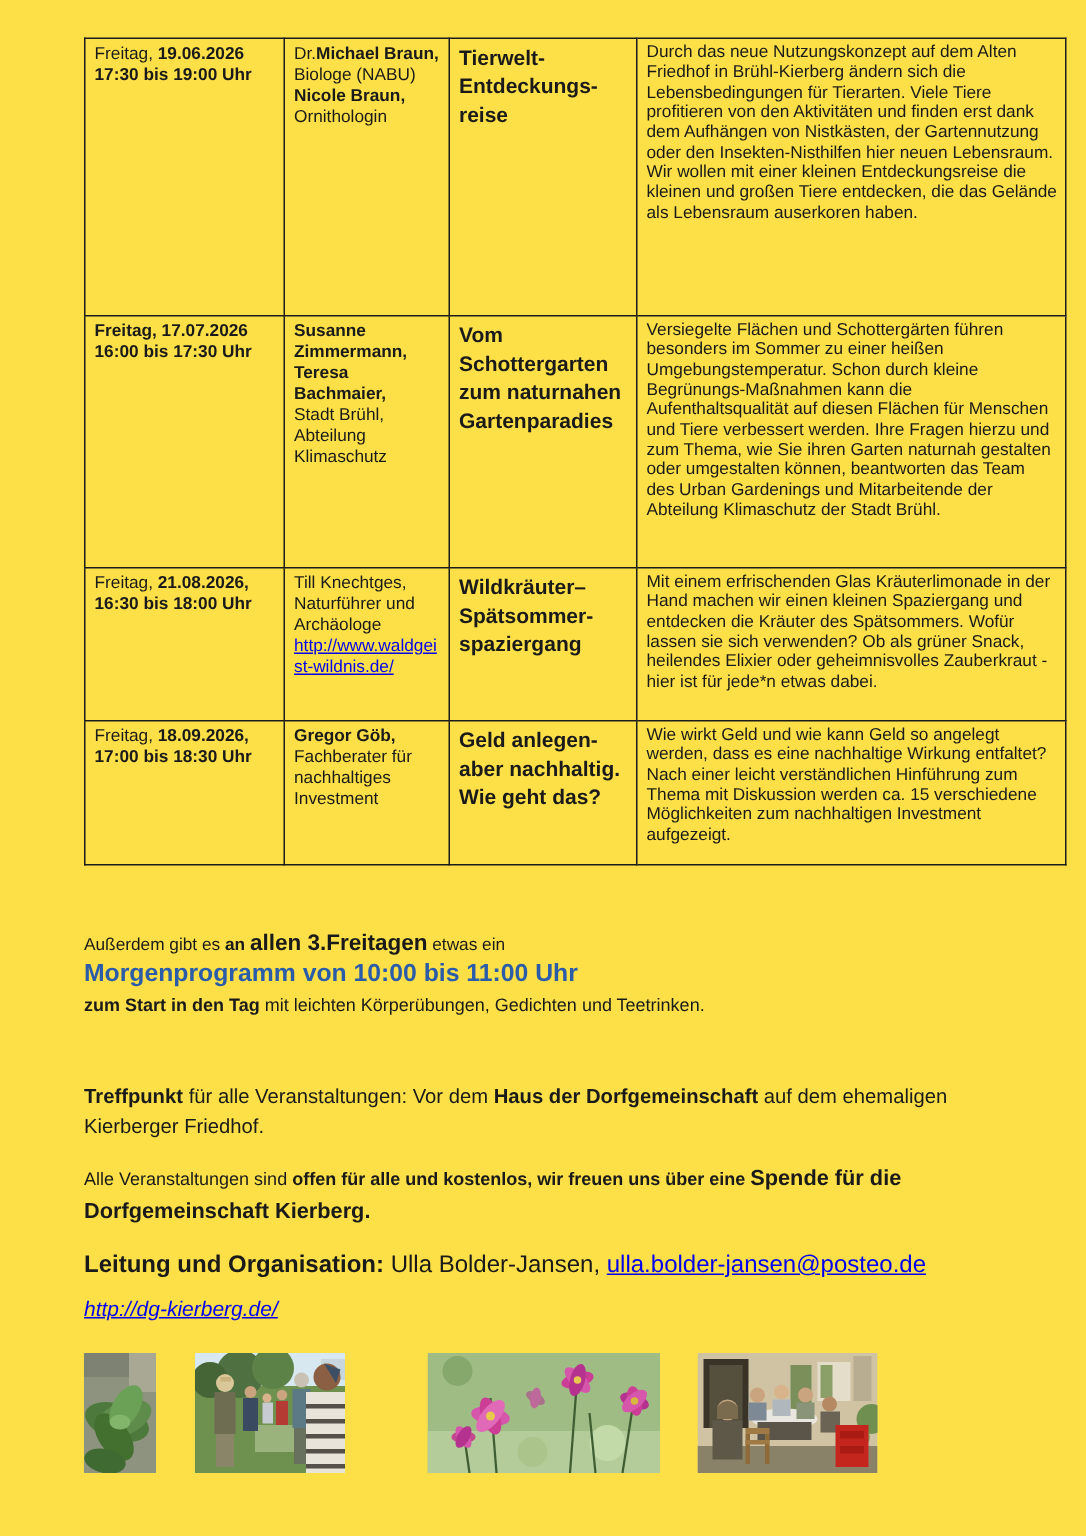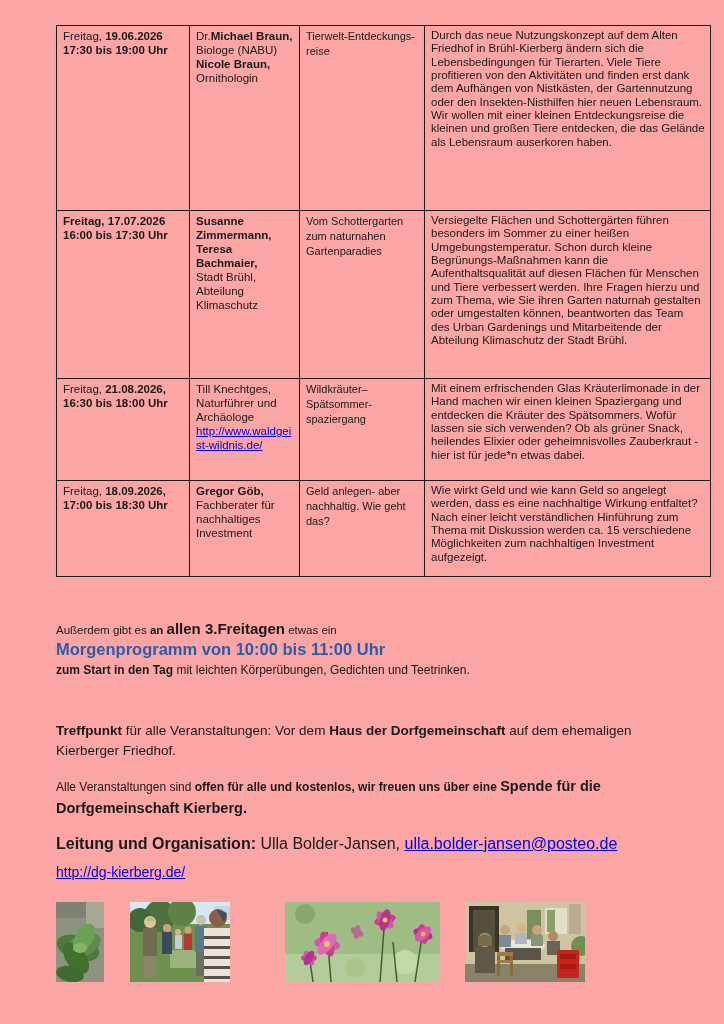--- a/index.html
+++ b/index.html
@@ -1,43 +1,43 @@
 <!DOCTYPE html>
 <html><head>
 <meta charset="utf-8">
 <style>
   html,body{margin:0;padding:0;background:#ffffff;}
-  .page{position:relative;width:724px;height:1024px;background:#fca5a5;overflow:hidden;
+  .page{position:relative;width:724px;height:1024px;background:#fde047;overflow:hidden;
         font-family:"Liberation Sans","DejaVu Sans",sans-serif;color:#1a1a1a;}
 
   
   table.program{position:absolute;left:56px;top:25px;width:654px;border-collapse:collapse;table-layout:fixed;}
   table.program td{border:1px solid #1c1c1c;vertical-align:top;padding:3px 5px 3px 6px;overflow:hidden;}
   .c-date{font-size:11.5px;line-height:1.25;}
   .c-speaker{font-size:11.5px;line-height:1.22;}
-  .c-title{font-size:11px;font-weight:normal;line-height:1.35;}
+  .c-title{font-size:14px;font-weight:bold;line-height:1.35;}
   .c-desc{font-size:11.5px;line-height:1.16;}
   b{font-weight:bold;}
   a.link{color:#0000ee;text-decoration:underline;cursor:pointer;}
   .speaker-link{word-break:break-all;}
 
   
   .abs{position:absolute;left:56px;}
   .extra{top:620px;width:560px;}
   .extra .line1{font-size:11.5px;}
   .extra .emph-big{font-size:15px;}
   .extra .blue-heading{font-size:16.5px;font-weight:bold;color:#2a5caa;margin-top:3px;}
   .extra .line3{font-size:12px;margin-top:4px;}
   .extra .line4{font-size:12px;margin-top:1px;}
 
   .meeting{top:721px;width:598px;font-size:13.5px;line-height:1.45;}
   .donation{top:775px;width:668px;font-size:12px;line-height:1.55;}
   .donation .big{font-size:14.5px;}
   .org{top:835px;font-size:16px;}
-  .site{top:864px;font-size:14px;}
+  .site{top:864px;font-size:14px;font-style:italic;}
 
   
   .photos{top:902px;display:flex;align-items:flex-start;}
   .photo{height:80px;flex:0 0 auto;}
   .photo svg{display:block;}
   .gap1{margin-right:26px;} .gap2{margin-right:55px;} .gap3{margin-right:25px;}
 </style>
 </head>
 <body>
 

